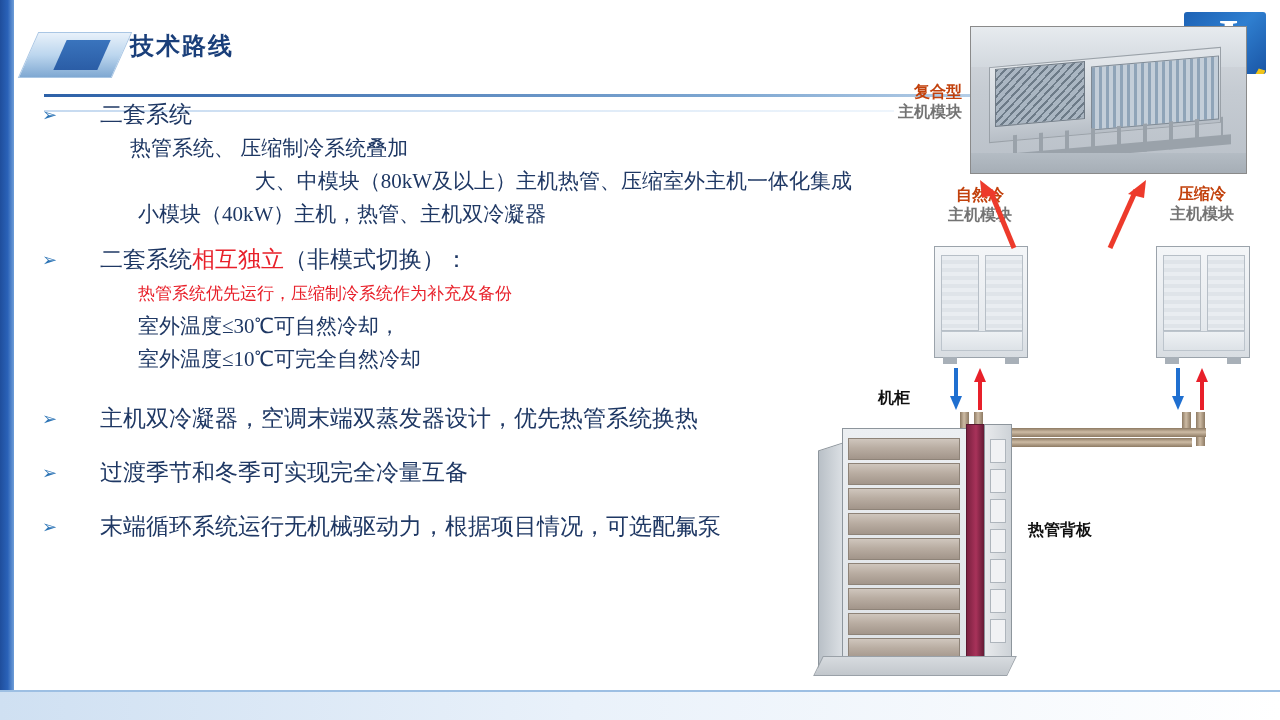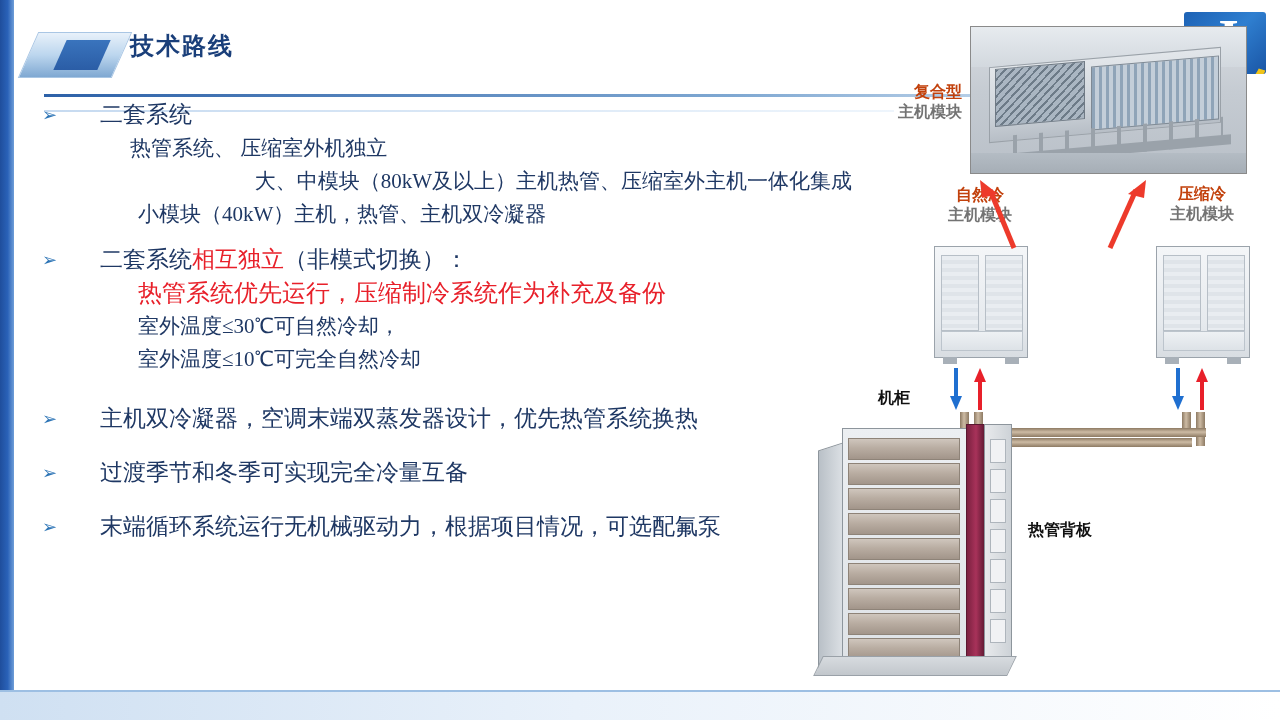--- a/index.html
+++ b/index.html
@@ -141,21 +141,21 @@
     padding-left: 88px;
     color: #1f3864;
     font-family: "Liberation Serif", serif;
   }
   .sub.indent2 { padding-left: 74px; text-align: right; }
   .sub.indent3 { padding-left: 96px; }
   .red { color: #e8202a; }
   .sub.redline {
     padding-left: 96px;
     color: #e8202a;
-    font-size: 24px;
+    font-size: 17px;
   }
   .spacer-12 { height: 12px; }
   .spacer-20 { height: 20px; }
   .spacer-26 { height: 26px; }
   
   .diagram {
     position: absolute;
     left: 800px; top: 20px;
     width: 480px; height: 690px;
   }
@@ -329,21 +329,21 @@
   </div>
 
   <div class="bullets">
 
     <div class="b-row lvl1">
       <span class="arrow">➢</span>
       <span>二套系统</span>
     </div>
 
     <div class="sub">
-      <span>热管系统、  压缩室外机独立</span>
+      <span>热管系统、  压缩制冷系统叠加</span>
     </div>
 
     <div class="sub indent2">
       <span>大、中模块（80kW及以上）主机热管、压缩室外主机一体化集成</span>
     </div>
 
     <div class="sub indent3">
       <span>小模块（40kW）主机，热管、主机双冷凝器</span>
     </div>
 

